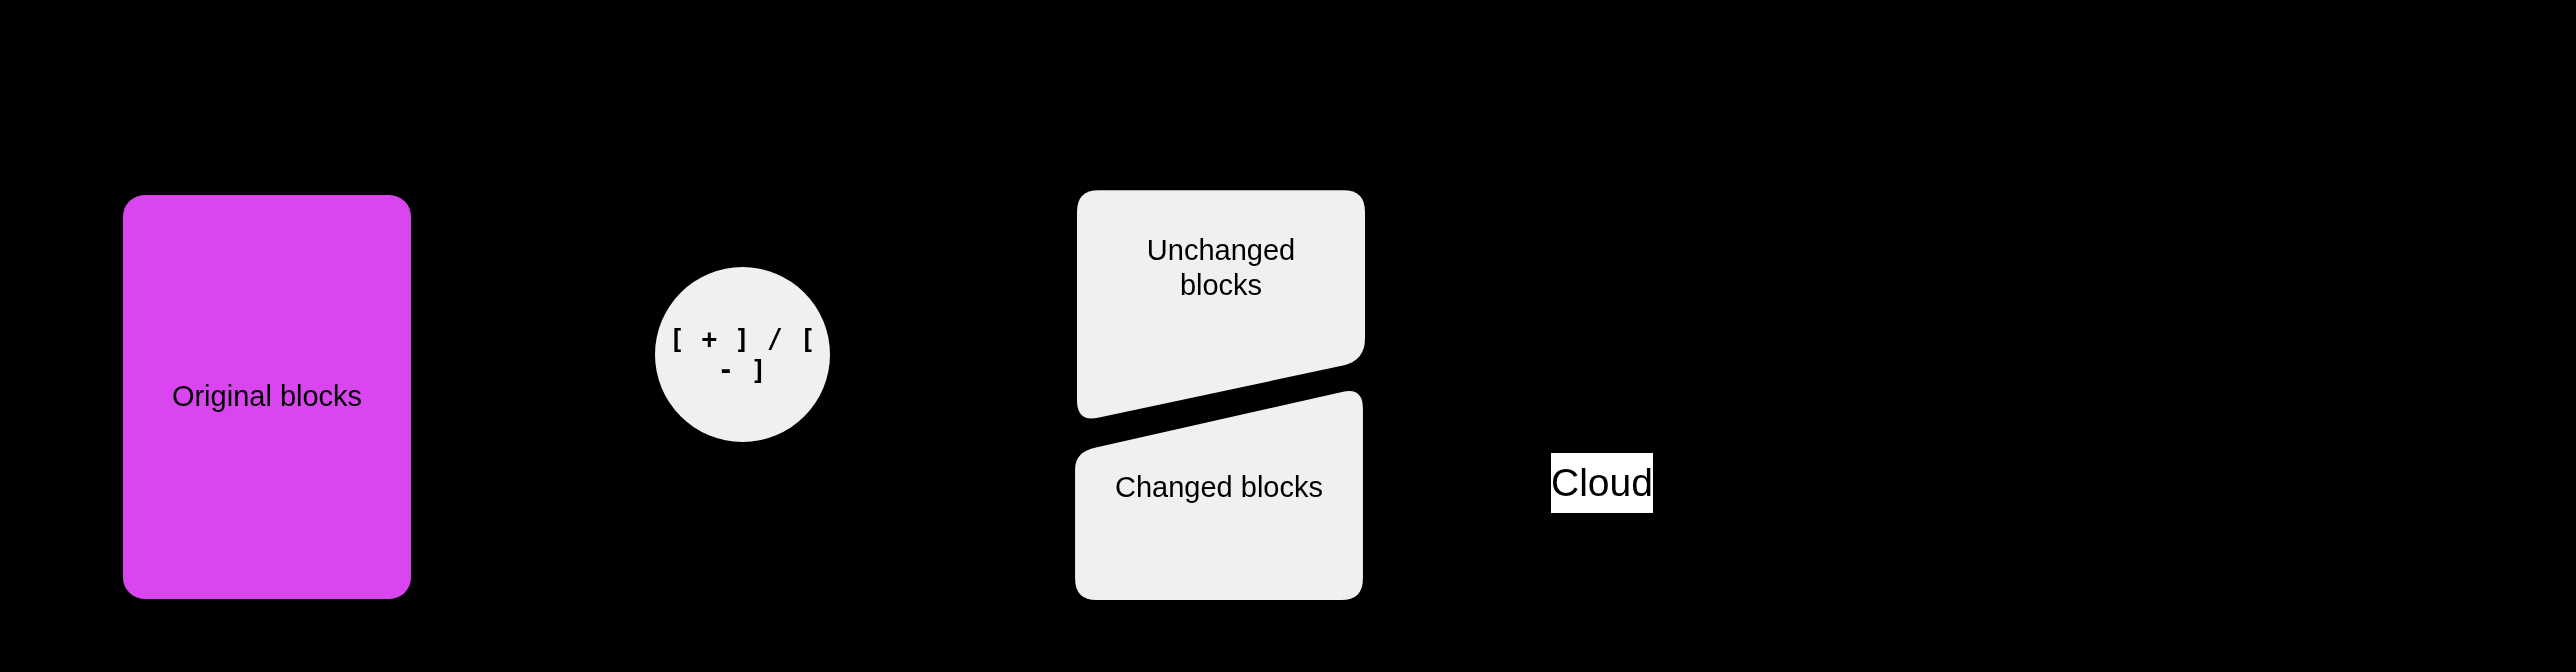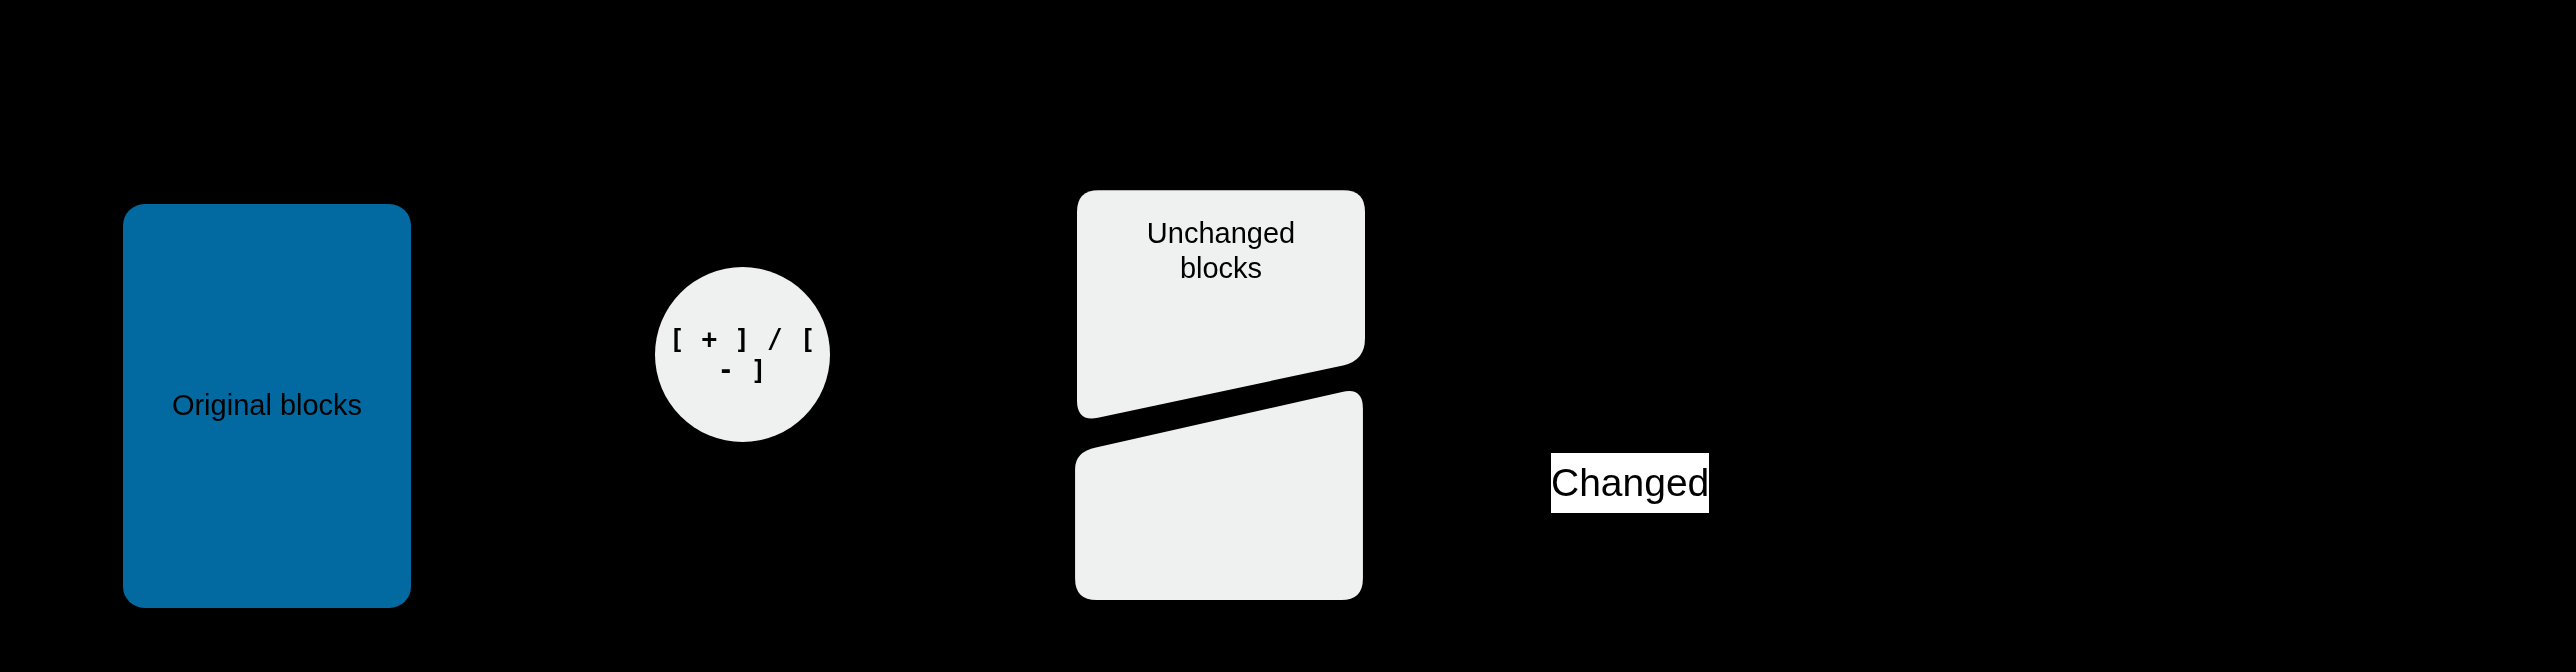--- a/index.html
+++ b/index.html
@@ -26,24 +26,23 @@
     color: #000000;
     line-height: 1.17;
   }
 
   
   #original-blocks {
     left: 123px;
     top: 195px;
     width: 288px;
     height: 404px;
-    background: #0369a1;
+    background: #d946ef;
     border-radius: 21.6px;
     font-size: 29px;
-    margin-top: 9px;
   }
 
   
   #diff-circle {
     left: 655px;
     top: 267px;
     width: 175px;
     height: 175px;
     background: #eff0f0;
     border-radius: 50%;
@@ -60,21 +59,21 @@
   }
   .shear-wrap svg {
     position: absolute;
     left: 0;
     top: 0;
     display: block;
   }
   .shear-label {
     position: absolute;
     display: flex;
-    align-items: flex-start;
+    align-items: flex-end;
     justify-content: center;
     text-align: center;
     color: #000000;
     font-size: 29px;
     line-height: 1.2;
   }
 
   #unchanged-blocks-wrap { left: 1077px; top: 190px; width: 288px; height: 231px; }
   #unchanged-blocks-label { left: 1077px; top: 216px; width: 288px; height: 87px; }
 
@@ -141,18 +140,21 @@
                L 371 7
                Q 400 0 400 30
                L 400 266
                Q 400 296 370 296
                L 30 296
                Q 0 296 0 266
                L 0 114
                Q 0 90 29 84 Z" fill="#eff0f0"></path>
     </svg>
   </div>
+  <div class="shear-label" id="changed-blocks-label">
+    <span>Changed blocks</span>
+  </div>
 
-  <div class="plain-label" id="upload-label">Changed</div>
+  <div class="plain-label" id="upload-label">Cloud</div>
 
 
 </div>
 
 
 </body></html>

